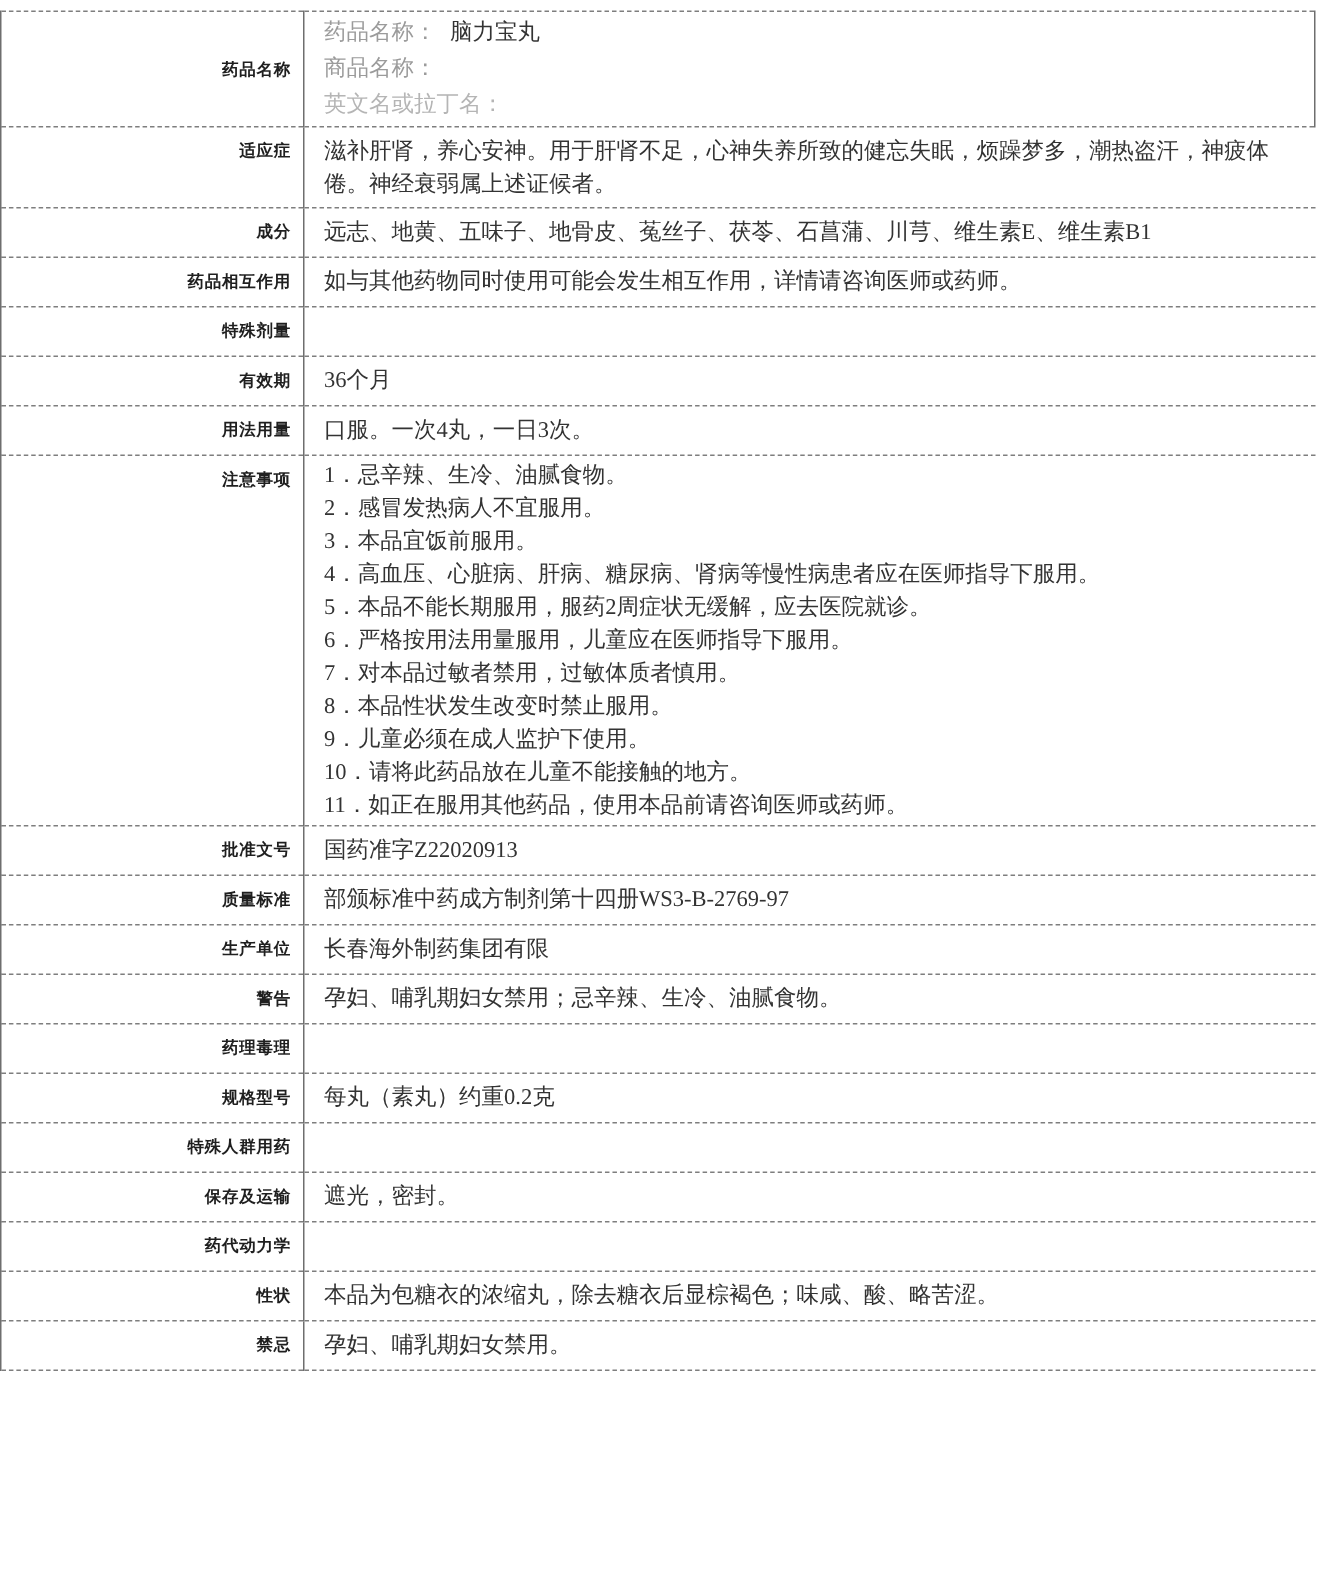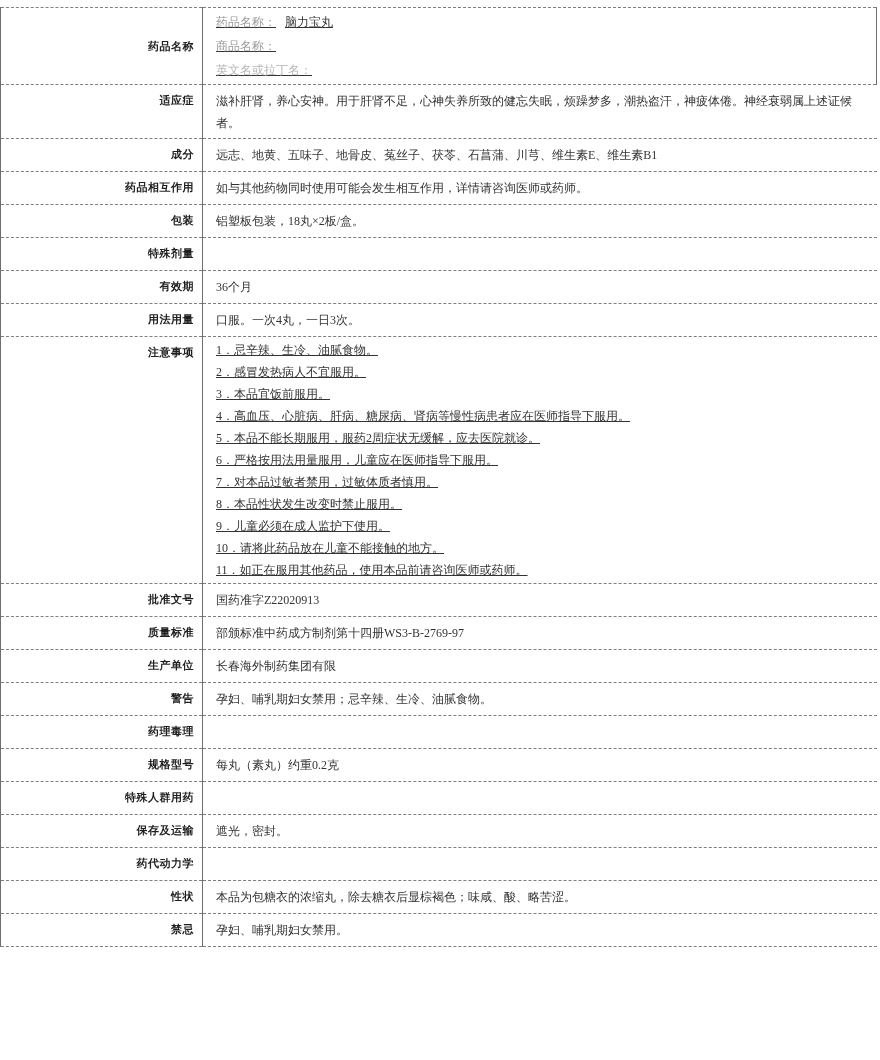--- a/index.html
+++ b/index.html
@@ -36,24 +36,23 @@
     font-size: 11px;
     font-weight: bold;
     color: var(--c-label, #1f1f1f);
     letter-spacing: 0.5px;
     white-space: nowrap;
   }
   td.content-cell {
     border-bottom: 1px dashed var(--c-border-h, #7e7e7e);
     vertical-align: top;
     padding: 5px 8px 4px 13px;
-    font-size: 12px;
+    font-size: 15px;
     line-height: 22px;
     color: var(--c-content, #333333);
-    text-decoration: underline;
   }
   td.content-cell .row-text { display: inline-block; max-width: 655px; }
   tr.row-name { height: 75px; }
   tr.row-name th.label-cell { vertical-align: middle; padding-top: 0; }
   tr.row-name td.content-cell {
     padding-top: 2px;
     padding-bottom: 2px;
     border-right: 1px solid var(--c-border-v, #6e6e6e);
   }
   .name-line { line-height: 24px; white-space: nowrap; }
@@ -85,24 +84,20 @@
           <th class="label-cell">适应症</th>
           <td class="content-cell"><span class="row-text">滋补肝肾，养心安神。用于肝肾不足，心神失养所致的健忘失眠，烦躁梦多，潮热盗汗，神疲体倦。神经衰弱属上述证候者。</span></td>
         </tr>
         <tr class="row-text">
           <th class="label-cell">成分</th>
           <td class="content-cell"><span class="row-text">远志、地黄、五味子、地骨皮、菟丝子、茯苓、石菖蒲、川芎、维生素E、维生素B1</span></td>
         </tr>
         <tr class="row-text">
           <th class="label-cell">药品相互作用</th>
           <td class="content-cell"><span class="row-text">如与其他药物同时使用可能会发生相互作用，详情请咨询医师或药师。</span></td>
-        </tr>
-        <tr class="row-text">
-          <th class="label-cell">包装</th>
-          <td class="content-cell"><span class="row-text">铝塑板包装，18丸×2板/盒。</span></td>
         </tr>
         <tr class="row-text">
           <th class="label-cell">特殊剂量</th>
           <td class="content-cell"><span class="row-text"></span></td>
         </tr>
         <tr class="row-text">
           <th class="label-cell">有效期</th>
           <td class="content-cell"><span class="row-text">36个月</span></td>
         </tr>
         <tr class="row-text">

